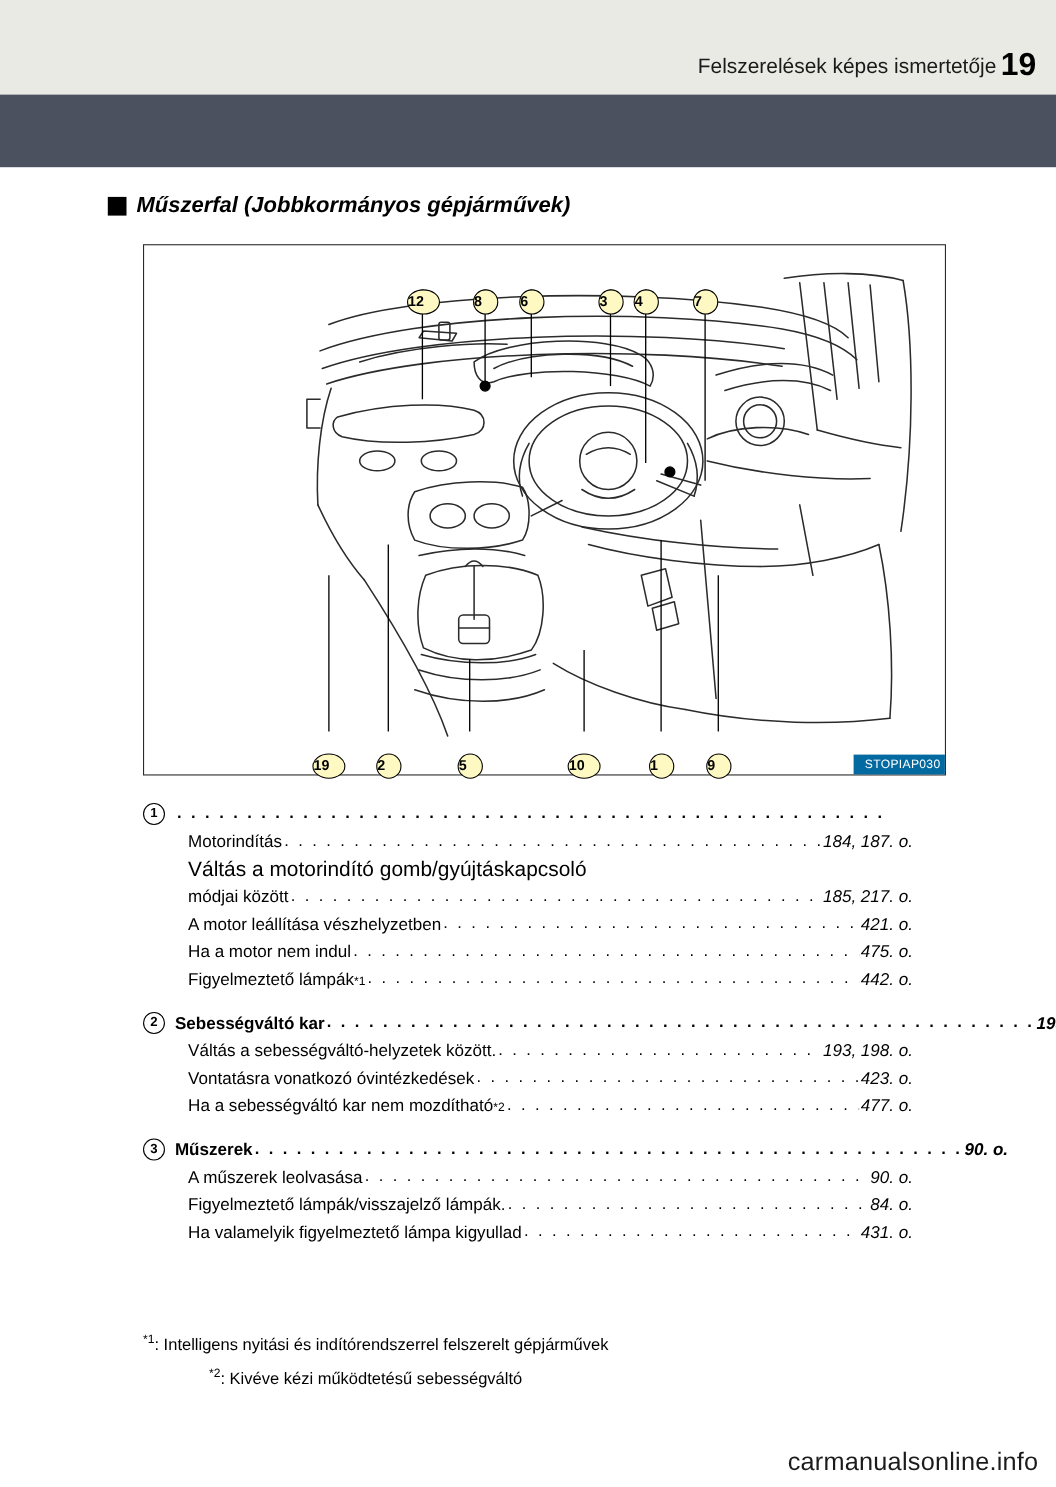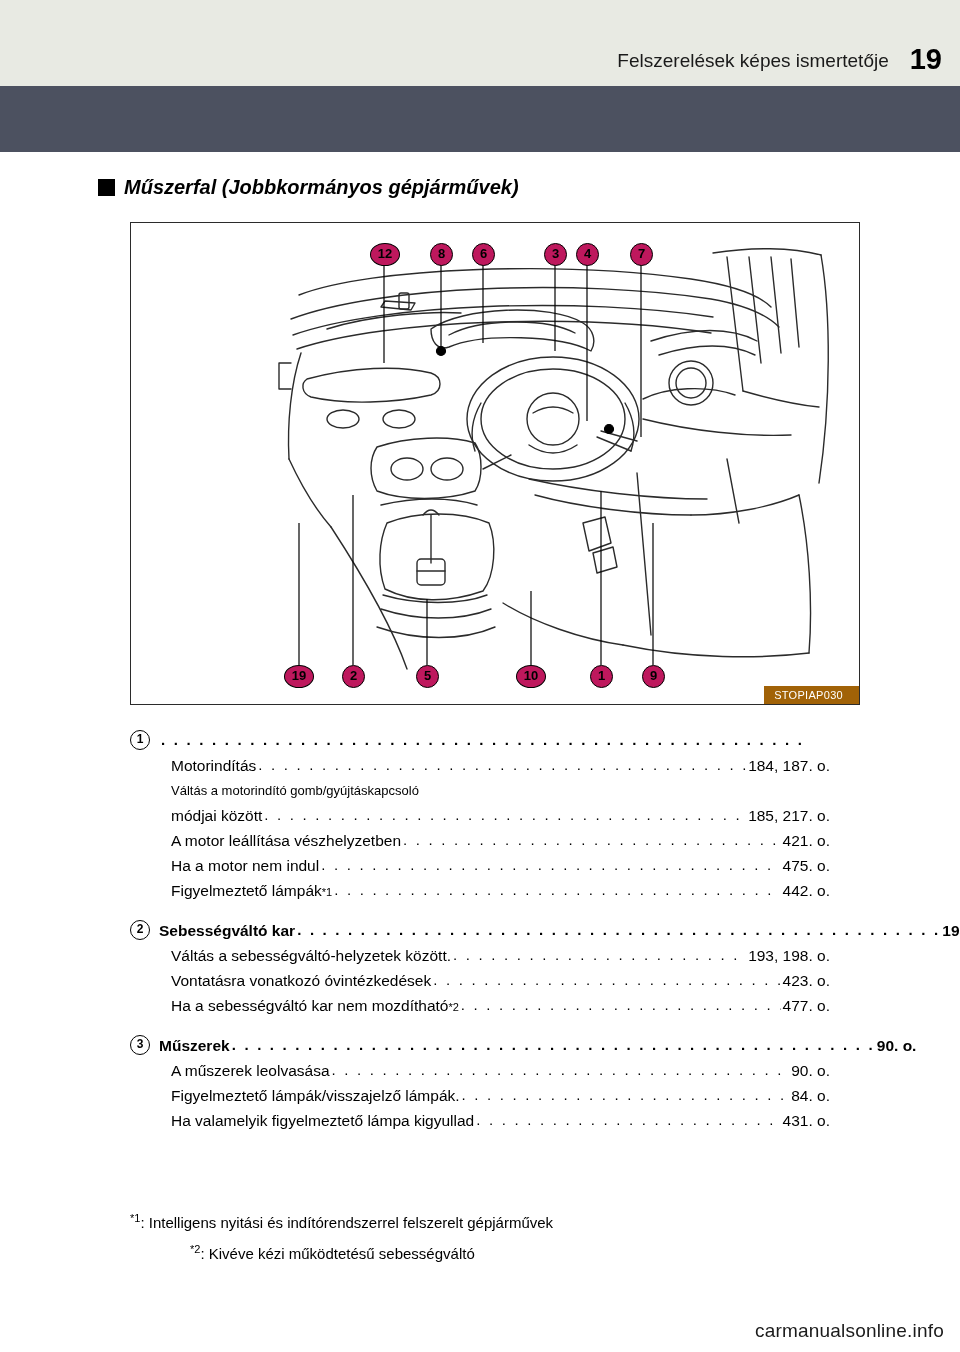--- a/index.html
+++ b/index.html
@@ -13,21 +13,21 @@
     overflow: hidden;
   }
 
   
   .page-header {
     position: absolute; left:0; top:0; width:960px; height:86px;
     background:#e8eae3;
   }
   .header-inner {
     position:absolute; right:18px; bottom:12px;
-    display:flex; align-items:flex-end; gap:21px;
+    display:flex; align-items:flex-end; gap:4px;
   }
   .header-title {
     font-size:19px; color:#1a1a1a; line-height:1;
     padding-bottom:4px;
   }
   .header-pagenum {
     font-size:29px; font-weight:bold; line-height:1; color:#000;
   }
   .header-band {
     position:absolute; left:0; top:86px; width:960px; height:66px;
@@ -42,29 +42,29 @@
   .sq-bullet { width:17px; height:17px; background:#000; display:block; }
   .section-title { font-size:20px; font-weight:bold; letter-spacing:0;font-style:italic; }
 
   
   .figure-box {
     position:absolute; left:130px; top:222px; width:730px; height:483px;
     border:1px solid #2b2b2b; background:#fff;
   }
   .figure-code {
     position:absolute; right:0; bottom:0;
-    background:#a16207; color:#fff; font-size:11px;
-    padding:3px 16px 3px 10px; letter-spacing:.3px;
+    background:#0369a1; color:#fff; font-size:11px;
+    padding:3px 4px 3px 10px; letter-spacing:.3px;
   }
   .fig-svg { position:absolute; left:0; top:0; }
 
   .callout {
     position:absolute; width:23px; height:23px; border-radius:50%;
-    border:1.6px solid #000; background:#be185d;
-    font-size:13px; font-weight:bold; line-height:20px; text-align:center;
+    border:1.6px solid #000; background:#fef9c3;
+    font-size:13px; font-weight:bold; line-height:20px; text-align:left;margin-top:20px;
   }
   .callout.wide { width:30px; }
 
   
   .toc { position:absolute; left:130px; top:728px; width:700px; }
   .entry { margin-bottom:2px; }
   .entry-head {
     display:flex; align-items:flex-start; gap:9px;
     font-size:15.5px; font-weight:bold;
     margin-top:13px;
@@ -79,38 +79,38 @@
     display:flex; align-items:baseline;
     font-size:15.5px; line-height:25px;
     white-space:nowrap;
   }
   .line .lbl { flex:0 0 auto; }
   .line .dots {
     flex:1 1 auto; overflow:hidden; white-space:nowrap;
     margin:0 2px; color:#000; letter-spacing:2.2px; font-size:15px;
     transform: translateY(-1px);
   }
-  .line .pg { flex:0 0 auto; }
+  .line .pg { flex:0 0 auto;font-style:italic; }
   .entry-head .pg, .entry-head .lbl { font-weight:bold; }
   .sub { padding-left:41px; }
   .sub .line { font-weight:normal; }
-  .wrapline { padding-left:41px; font-size:13px; line-height:25px; }
+  .wrapline { padding-left:41px; font-size:19px; line-height:25px; }
   sup { font-size:11px; vertical-align:super; }
 
   
   .footnotes {
     position:absolute; left:130px; top:1205px; width:700px;
     text-align:left; font-size:15px; line-height:27px;
   }
   .footnotes .fn2 { padding-left:60px; }
 
   
   .watermark {
     position:absolute; right:16px; bottom:10px;
-    font-size:19px; color:#1b1b1b; letter-spacing:.2px;
+    font-size:23px; color:#1b1b1b; letter-spacing:.2px;
   }
 </style>
 </head>
 <body>
 
 <div class="page-header">
   <div class="header-inner">
     <span class="header-title">Felszerelések képes ismertetője</span>
     <span class="header-pagenum">19</span>
   </div>

